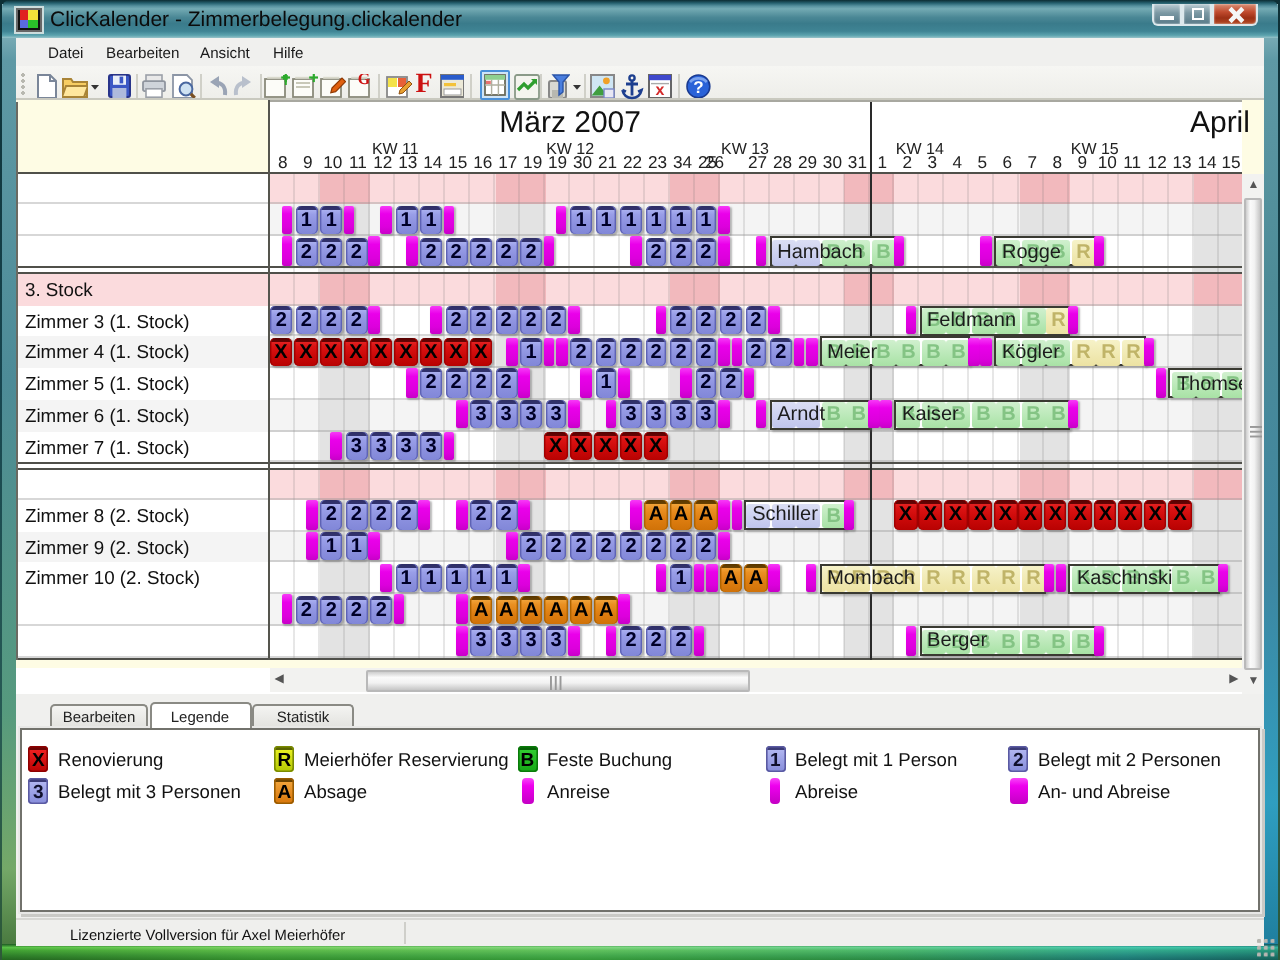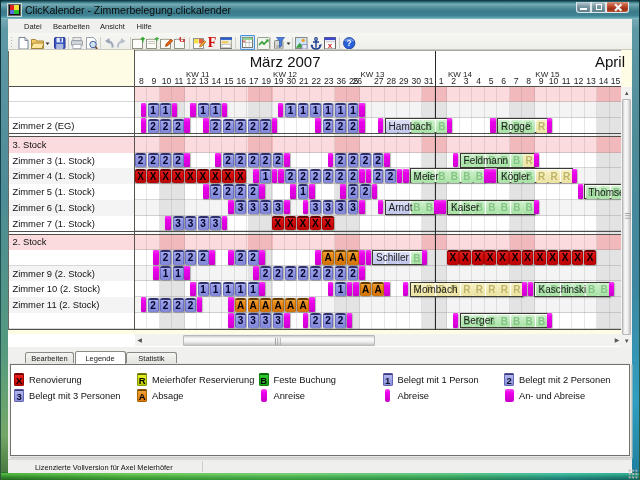--- a/index.html
+++ b/index.html
@@ -255,21 +255,21 @@
 <div class="dy" style="left:210.14px;width:12.49px">14</div>
 <div class="dy" style="left:222.63px;width:12.49px">15</div>
 <div class="dy" style="left:235.12px;width:12.49px">16</div>
 <div class="dy" style="left:247.61px;width:12.49px">17</div>
 <div class="dy" style="left:260.1px;width:12.49px">19</div>
 <div class="dy" style="left:272.59px;width:12.49px">19</div>
 <div class="dy" style="left:285.08px;width:12.49px">30</div>
 <div class="dy" style="left:297.57px;width:12.49px">21</div>
 <div class="dy" style="left:310.06px;width:12.49px">22</div>
 <div class="dy" style="left:322.55px;width:12.49px">23</div>
-<div class="dy" style="left:335.04px;width:12.49px">36</div>
+<div class="dy" style="left:335.04px;width:12.49px">34</div>
 <div class="dy" style="left:347.53px;width:12.49px">25</div>
 <div class="dy" style="left:351px;width:12.49px">26</div>
 <div class="dy" style="left:372.51px;width:12.49px">27</div>
 <div class="dy" style="left:385px;width:12.49px">28</div>
 <div class="dy" style="left:397.49px;width:12.49px">29</div>
 <div class="dy" style="left:409.98px;width:12.49px">30</div>
 <div class="dy" style="left:422.47px;width:12.49px">31</div>
 <div class="dy" style="left:434.96px;width:12.49px">1</div>
 <div class="dy" style="left:447.45px;width:12.49px">2</div>
 <div class="dy" style="left:459.94px;width:12.49px">3</div>
@@ -349,42 +349,40 @@
 <div class="pwk" style="left:299.76px;width:12.49px"></div>
 <div class="pwk" style="left:374.7px;width:12.49px"></div>
 <div class="pwk" style="left:387.19px;width:12.49px"></div>
 <div class="pwk" style="left:462.13px;width:12.49px"></div>
 <div class="pwk" style="left:474.62px;width:11.48px"></div>
 </div>
 <div id="vlines" style="top:86.6px;height:242.05px"></div>
 <div class="rline" style="top:101.35px"></div>
 <div class="rline" style="top:117.1px"></div>
 <div class="rline" style="top:132.85px"></div>
-<div class="nm" style="top:118.1px">Zimmer 2 (EG)</div>
 <div class="rline" style="top:151.5px"></div>
 <div class="nmhdr" style="top:136.75px">3. Stock</div>
 <div class="rline" style="top:167.25px"></div>
 <div class="nm" style="top:152.5px">Zimmer 3 (1. Stock)</div>
 <div class="rline" style="top:183px"></div>
 <div class="nm nmodd" style="top:168.25px">Zimmer 4 (1. Stock)</div>
 <div class="rline" style="top:198.75px"></div>
 <div class="nm" style="top:184px">Zimmer 5 (1. Stock)</div>
 <div class="rline" style="top:214.5px"></div>
 <div class="nm nmodd" style="top:199.75px">Zimmer 6 (1. Stock)</div>
 <div class="rline" style="top:230.25px"></div>
 <div class="nm" style="top:215.5px">Zimmer 7 (1. Stock)</div>
 <div class="rline" style="top:248.9px"></div>
-<div class="nmhdr" style="top:234.15px">2. Stock</div>
 <div class="rline" style="top:264.65px"></div>
+<div class="nm" style="top:249.9px">Zimmer 8 (2. Stock)</div>
 <div class="rline" style="top:280.4px"></div>
 <div class="nm nmodd" style="top:265.65px">Zimmer 9 (2. Stock)</div>
 <div class="rline" style="top:296.15px"></div>
 <div class="nm" style="top:281.4px">Zimmer 10 (2. Stock)</div>
 <div class="rline" style="top:311.9px"></div>
-<div class="nm nmodd" style="top:297.15px">Zimmer 11 (2. Stock)</div>
 <div class="rline" style="top:327.65px"></div>
 <div class="dline" style="top:85.5px;height:1.1px"></div>
 <div class="dline" style="top:133.25px;height:1px"></div>
 <div class="dline" style="top:136.15px;height:1px"></div>
 <div class="dline" style="top:230.65px;height:1px"></div>
 <div class="dline" style="top:233.55px;height:1px"></div>
 <div class="dline" style="top:328.65px;height:1.4px"></div>
 <div style="position:absolute;left:434.96px;top:51.3px;width:1px;height:278.9px;background:#2a2a2a"></div>
 <div class="mg" style="left:140.5px;width:5.6px;top:102.65px"></div>
 <div class="c" style="left:147.69px;top:102.75px">1</div>

